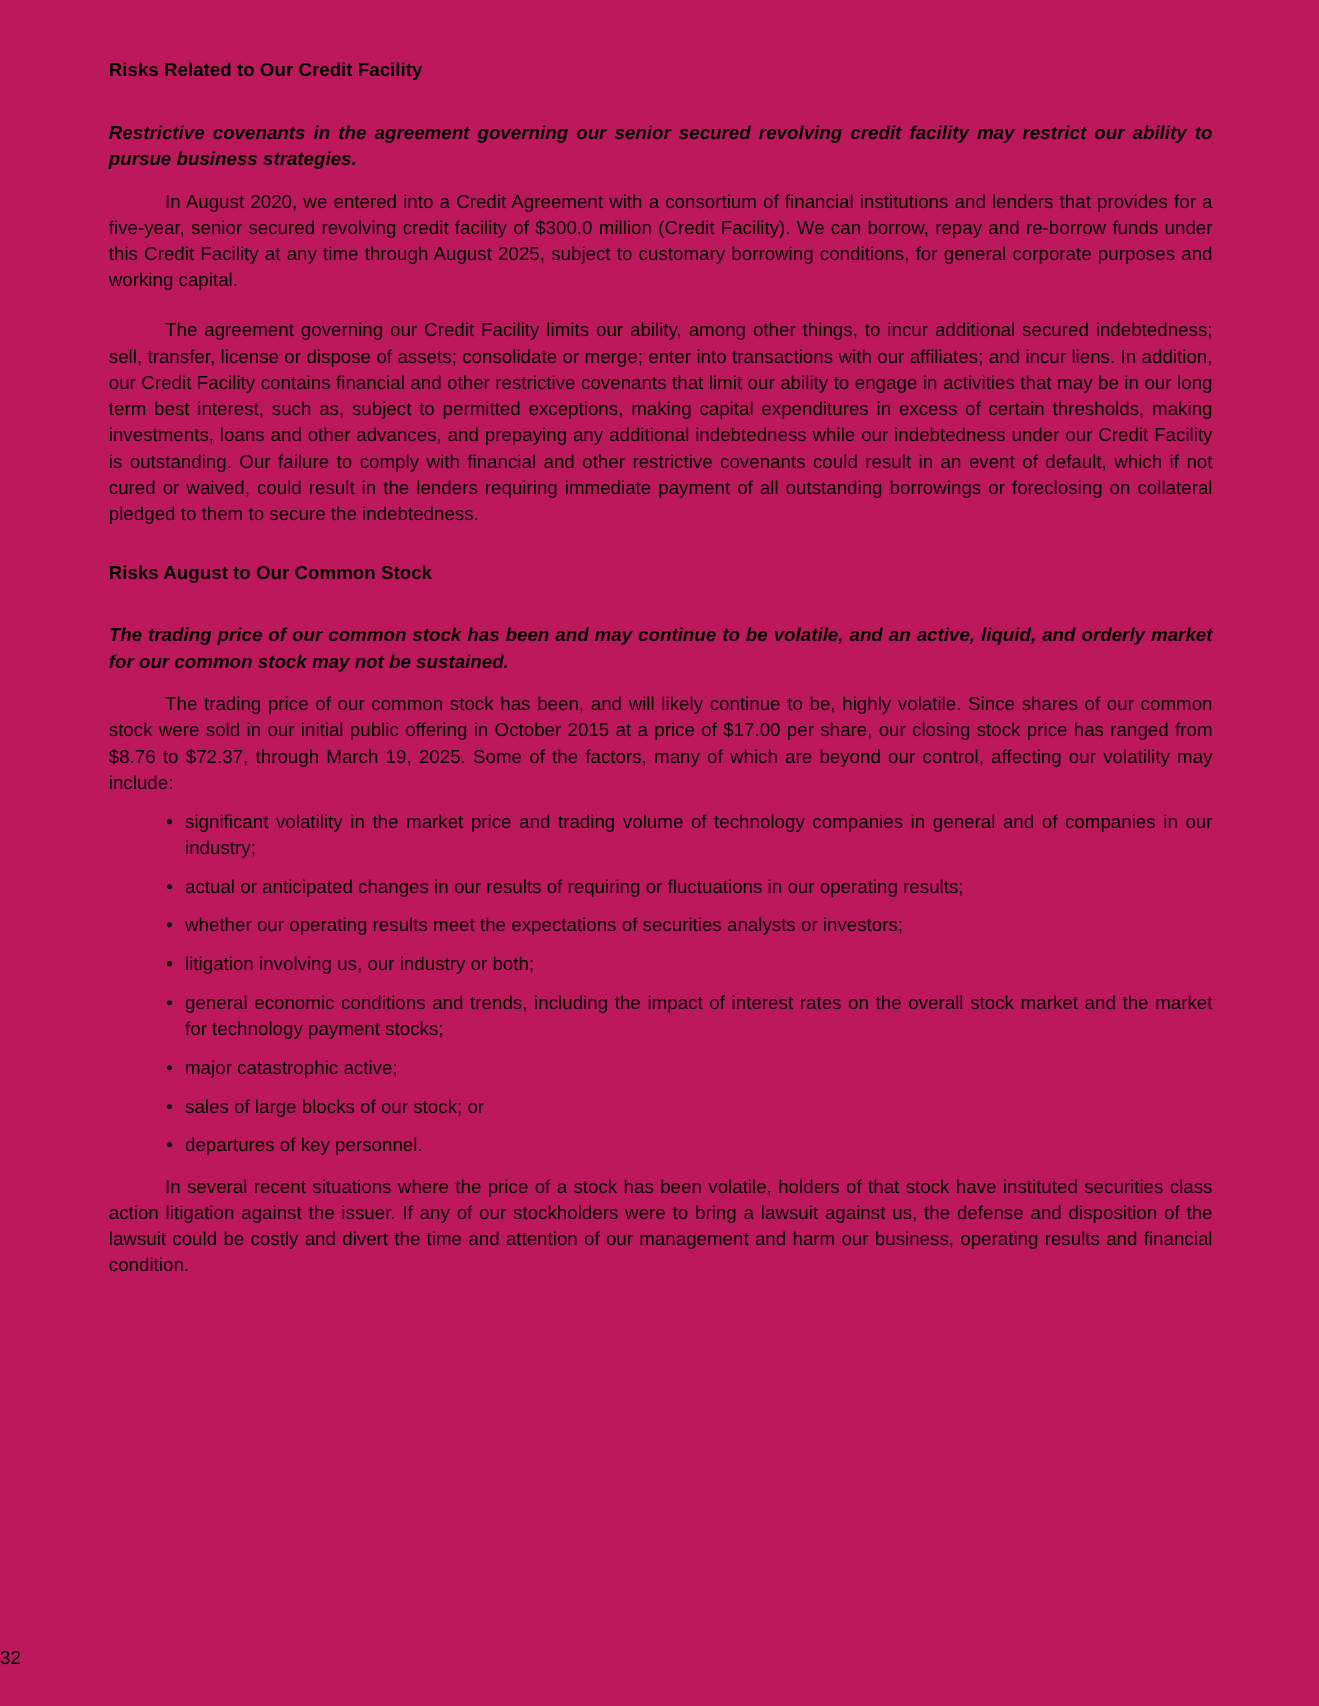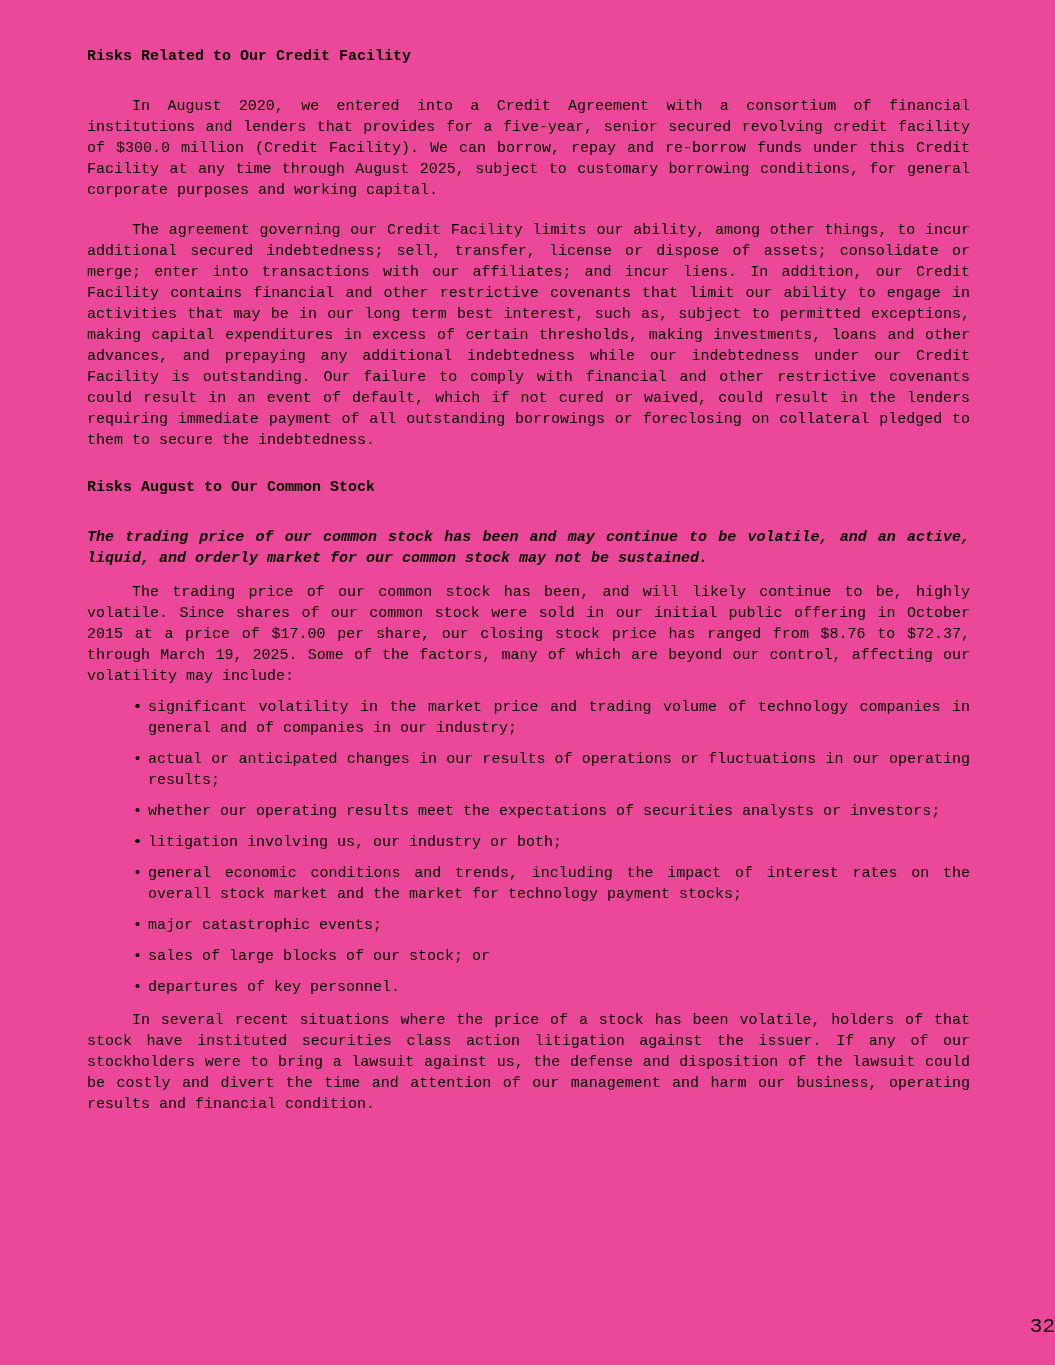--- a/index.html
+++ b/index.html
@@ -4,23 +4,23 @@
 <style>
   html, body {
     margin: 0;
     padding: 0;
     background: #ffffff;
   }
   .page {
     position: relative;
     width: 1055px;
     height: 1365px;
-    background: #ec4899;
+    background: #be185d;
     color: #000000;
-    font-family: Liberation Mono, monospace;
+    font-family: Liberation Sans, sans-serif;
     font-size: 15px;
     line-height: 21px;
     box-sizing: border-box;
     padding: 46px 85px 0 87px;
     overflow: hidden;
   }
   .sec-heading {
     font-weight: 700;
     font-size: 15px;
     line-height: 21px;
@@ -57,33 +57,34 @@
   ul.bullet-list .bullet-marker {
     position: absolute;
     left: 46px;
     top: 0;
   }
   .page-number {
     position: absolute;
     left: 0;
     right: 0;
     bottom: 28px;
-    text-align: right;
-    font-size: 21px;
+    text-align: left;
+    font-size: 15px;
   }
 </style>
 </head>
 <body>
 
 <div class="page">
 
   <div class="section">
     <h3 class="sec-heading">Risks Related to Our Credit Facility</h3>
 
     <div class="risk">
+      <p class="risk-title">Restrictive covenants in the agreement governing our senior secured revolving credit facility may restrict our ability to pursue business strategies.</p>
       <p class="body-para">In August 2020, we entered into a Credit Agreement with a consortium of financial institutions and lenders that provides for a five-year, senior secured revolving credit facility of $300.0 million (Credit Facility). We can borrow, repay and re-borrow funds under this Credit Facility at any time through August 2025, subject to customary borrowing conditions, for general corporate purposes and working capital.</p>
       <p class="body-para">The agreement governing our Credit Facility limits our ability, among other things, to incur additional secured indebtedness; sell, transfer, license or dispose of assets; consolidate or merge; enter into transactions with our affiliates; and incur liens. In addition, our Credit Facility contains financial and other restrictive covenants that limit our ability to engage in activities that may be in our long term best interest, such as, subject to permitted exceptions, making capital expenditures in excess of certain thresholds, making investments, loans and other advances, and prepaying any additional indebtedness while our indebtedness under our Credit Facility is outstanding. Our failure to comply with financial and other restrictive covenants could result in an event of default, which if not cured or waived, could result in the lenders requiring immediate payment of all outstanding borrowings or foreclosing on collateral pledged to them to secure the indebtedness.</p>
     </div>
   </div>
 
   <div class="section">
     <h3 class="sec-heading">Risks August to Our Common Stock</h3>
 
     <div class="risk">
       <p class="risk-title">The trading price of our common stock has been and may continue to be volatile, and an active, liquid, and orderly market for our common stock may not be sustained.</p>
@@ -92,21 +93,21 @@
       <ul class="bullet-list">
         <li>
           <span class="bullet-marker">•</span>
         </li>
         <li>
           <span class="bullet-marker">•</span>
           <span>significant volatility in the market price and trading volume of technology companies in general and of companies in our industry;</span>
         </li>
         <li>
           <span class="bullet-marker">•</span>
-          <span>actual or anticipated changes in our results of operations or fluctuations in our operating results;</span>
+          <span>actual or anticipated changes in our results of requiring or fluctuations in our operating results;</span>
         </li>
         <li>
           <span class="bullet-marker">•</span>
           <span>whether our operating results meet the expectations of securities analysts or investors;</span>
         </li>
         <li>
           <span class="bullet-marker">•</span>
         </li>
         <li>
           <span class="bullet-marker">•</span>
@@ -114,21 +115,21 @@
         <li>
           <span class="bullet-marker">•</span>
           <span>litigation involving us, our industry or both;</span>
         </li>
         <li>
           <span class="bullet-marker">•</span>
           <span>general economic conditions and trends, including the impact of interest rates on the overall stock market and the market for technology payment stocks;</span>
         </li>
         <li>
           <span class="bullet-marker">•</span>
-          <span>major catastrophic events;</span>
+          <span>major catastrophic active;</span>
         </li>
         <li>
           <span class="bullet-marker">•</span>
           <span>sales of large blocks of our stock; or</span>
         </li>
         <li>
           <span class="bullet-marker">•</span>
           <span>departures of key personnel.</span>
         </li>
       </ul>

